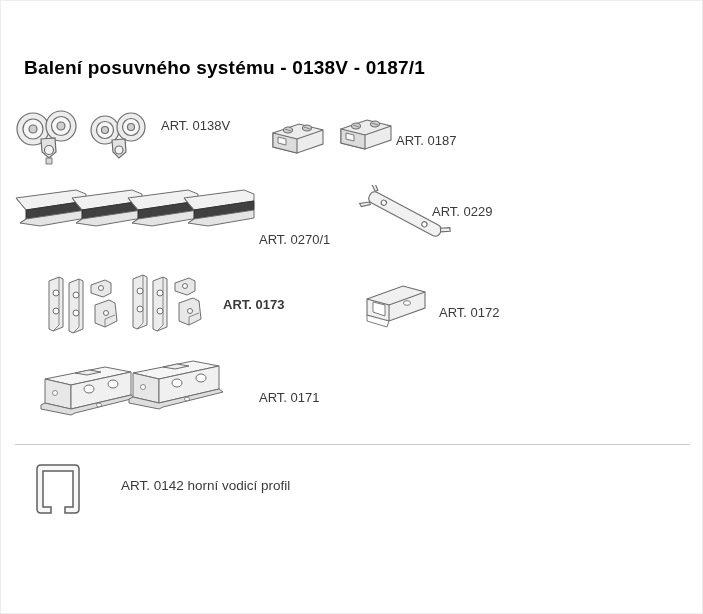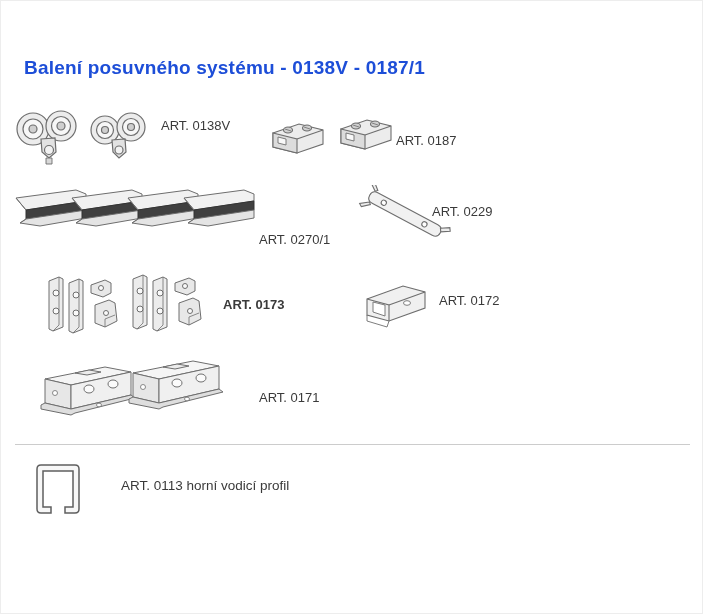--- a/index.html
+++ b/index.html
@@ -12,21 +12,21 @@
     font-family: "Liberation Sans", sans-serif;
     overflow: hidden;
     border: 1px solid #ededed;
   }
   .page-title {
     position: absolute;
     left: 23px;
     top: 56px;
     font-size: 19px;
     font-weight: bold;
-    color: #1d4ed8;
+    color: #000000;
     letter-spacing: 0.2px;
     white-space: nowrap;
   }
   .part-label {
     position: absolute;
     font-size: 13px;
     color: #3a3a3a;
     white-space: nowrap;
   }
   .figure { position: absolute; line-height: 0; }
@@ -213,21 +213,21 @@
       <g stroke="#6e6e6e" stroke-width="1.1">
         <path d="M10 20 L46 7 L68 13 L68 29 L32 42 L10 36 Z" fill="#f0f0f0"></path>
         <path d="M10 20 L32 26 L32 42" fill="none"></path>
         <path d="M32 26 L68 13" fill="none"></path>
         <path d="M16 23 L28 26 L28 37 L16 33 Z" fill="#ffffff" stroke-width="0.9"></path>
         <ellipse cx="50" cy="24" rx="3.5" ry="2.3" fill="#ffffff" stroke-width="0.9"></ellipse>
         <path d="M10 36 L10 42 L30 48 L32 42" fill="none" stroke-width="0.9"></path>
       </g>
     </svg>
   </div>
-  <div class="part-label" style="left:438px; top:292px;">ART. 0172</div>
+  <div class="part-label" style="left:438px; top:304px;">ART. 0172</div>
 
   <div class="figure" style="left:38px; top:360px;">
     <svg width="98" height="70" viewBox="0 0 98 70">
       <g stroke="#6e6e6e" stroke-width="1">
         <path d="M6 18 L66 6 L92 11 L32 24 Z" fill="#f5f5f5"></path>
         <path d="M36 12 L50 9 L62 11 L48 14 Z" fill="#ececec"></path>
         <path d="M6 18 L32 24 L32 48 L6 42 Z" fill="#e7e7e7"></path>
         <path d="M32 24 L92 11 L92 34 L32 48 Z" fill="#f0f0f0"></path>
         <ellipse cx="50" cy="28" rx="5" ry="4" fill="#fbfbfb"></ellipse>
         <ellipse cx="74" cy="23" rx="5" ry="4" fill="#fbfbfb"></ellipse>
@@ -255,16 +255,16 @@
   <div class="part-label" style="left:218px; top:389px;margin-left:40px;">ART. 0171</div>
 
   <div class="divider"></div>
 
   <div class="figure" style="left:33px; top:461px;">
     <svg width="48" height="58" viewBox="0 0 48 58">
       <path d="M7 3 H41 Q45 3 45 7 V47 Q45 51 41 51 H31 V45 H39 V9 H9 V45 H17 V51 H7 Q3 51 3 47 V7 Q3 3 7 3 Z" fill="#f7f7f7" stroke="#5f5f5f" stroke-width="1.5"></path>
     </svg>
   </div>
   <div class="footer-text">
-    <div>ART. 0113 horní vodicí profil</div>
+    <div>ART. 0142 horní vodicí profil</div>
   </div>
 
 </div>
 
 </body></html>

